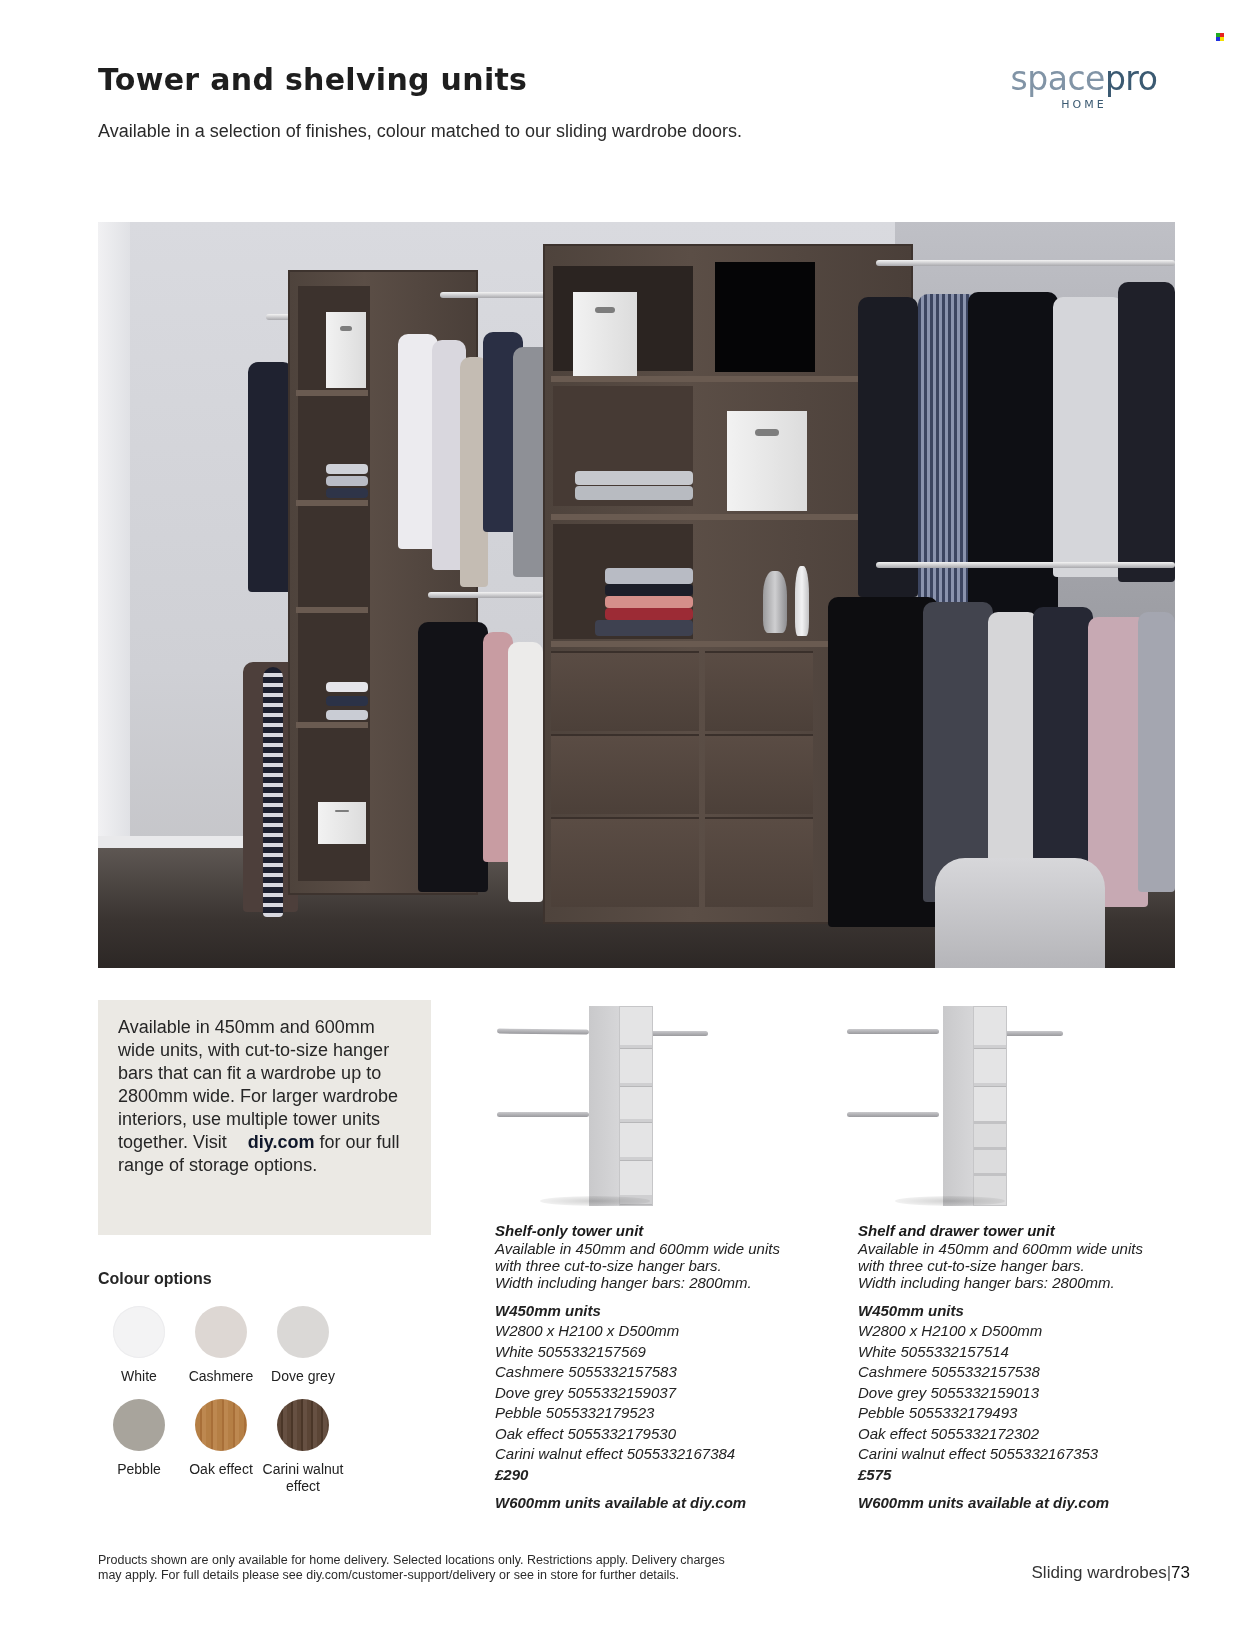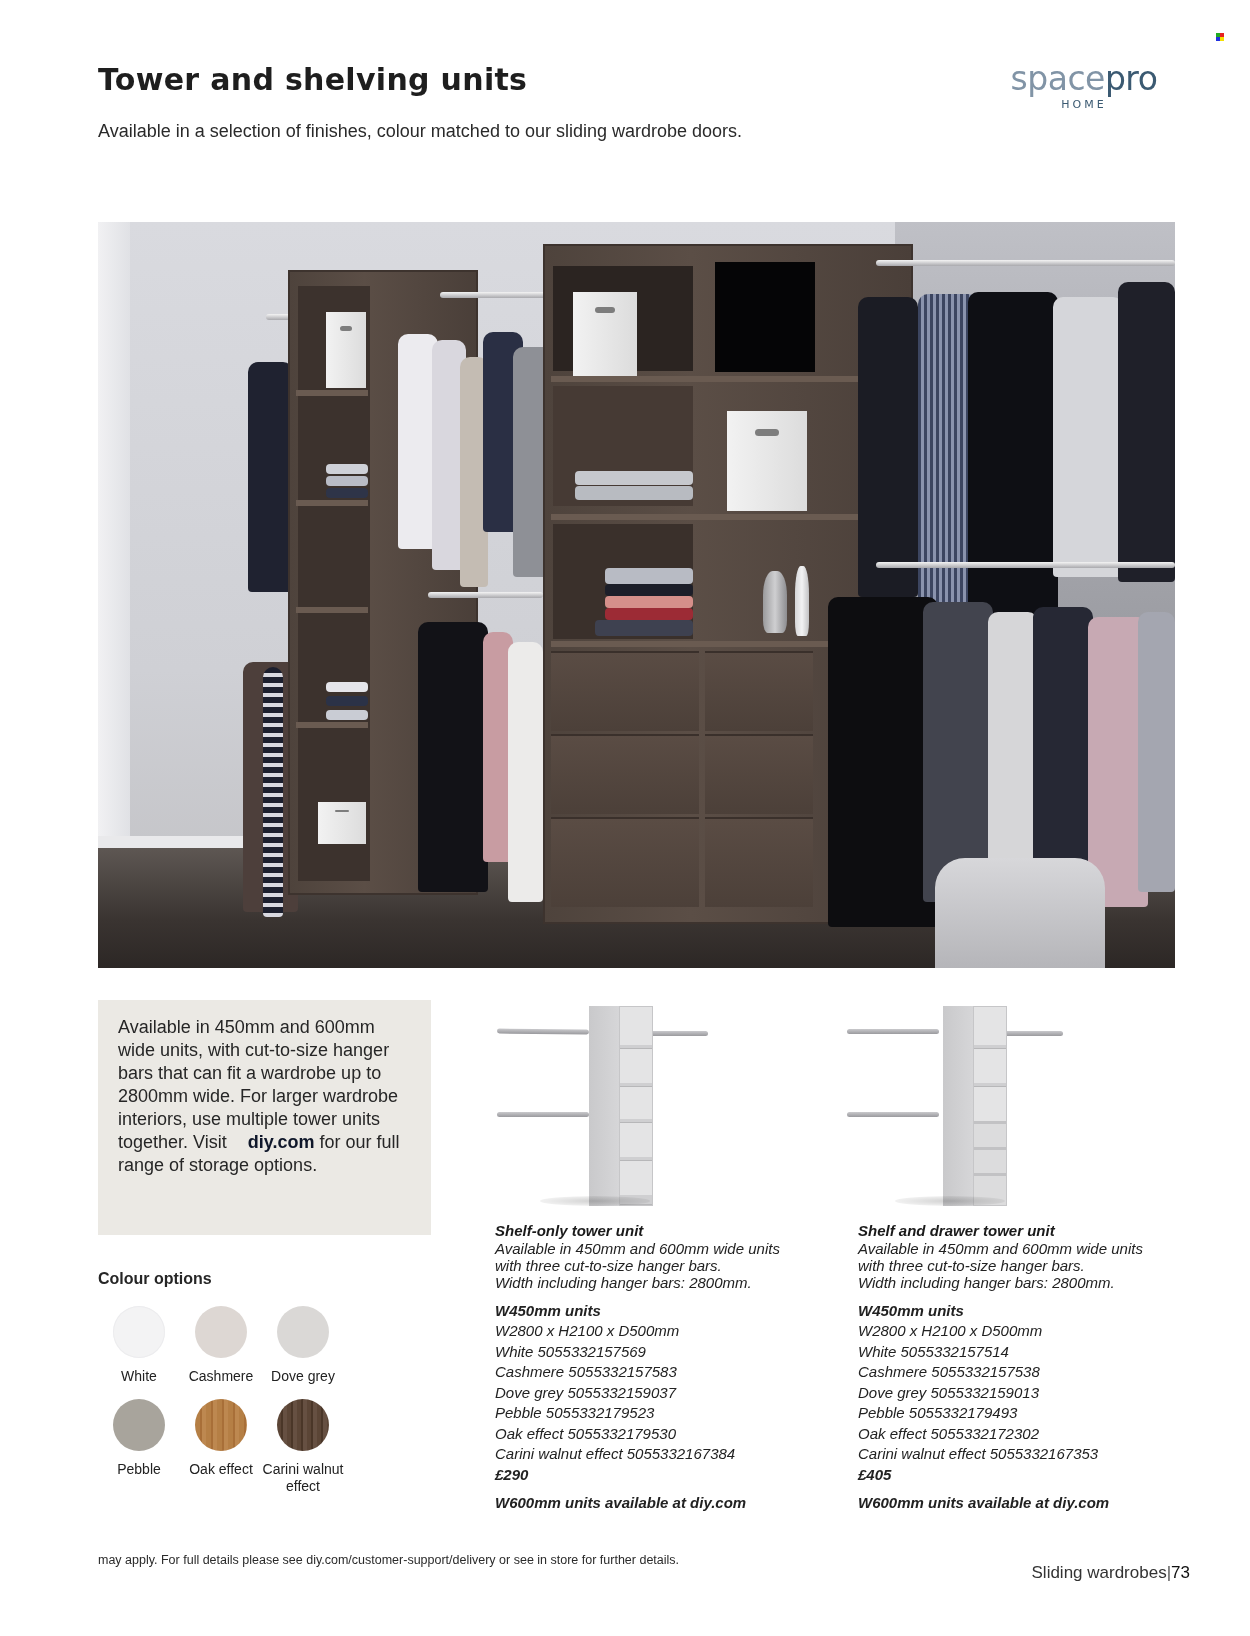--- a/index.html
+++ b/index.html
@@ -260,24 +260,25 @@
   <div class="spec-desc">with three cut-to-size hanger bars.</div>
   <div class="spec-desc">Width including hanger bars: 2800mm.</div>
   <div class="spec-sizeh">W450mm units</div>
   <div class="spec-line">W2800 x H2100 x D500mm</div>
   <div class="spec-line">White 5055332157514</div>
   <div class="spec-line">Cashmere 5055332157538</div>
   <div class="spec-line">Dove grey 5055332159013</div>
   <div class="spec-line">Pebble 5055332179493</div>
   <div class="spec-line">Oak effect 5055332172302</div>
   <div class="spec-line">Carini walnut effect 5055332167353</div>
-  <div class="spec-price">£405</div>
+  <div class="spec-price">£575</div>
   <div class="spec-avail">W600mm units available at diy.com</div>
 </div>
 
 <div class="footer-note">
+  <div>Products shown are only available for home delivery. Selected locations only. Restrictions apply. Delivery charges</div>
   <div>may apply. For full details please see diy.com/customer-support/delivery or see in store for further details.</div>
 </div>
 <div class="footer-right">
   <span>Sliding wardrobes</span>
   <span class="sep">|</span>
   <span class="pagenum">73</span>
 </div>
 
 </body></html>

